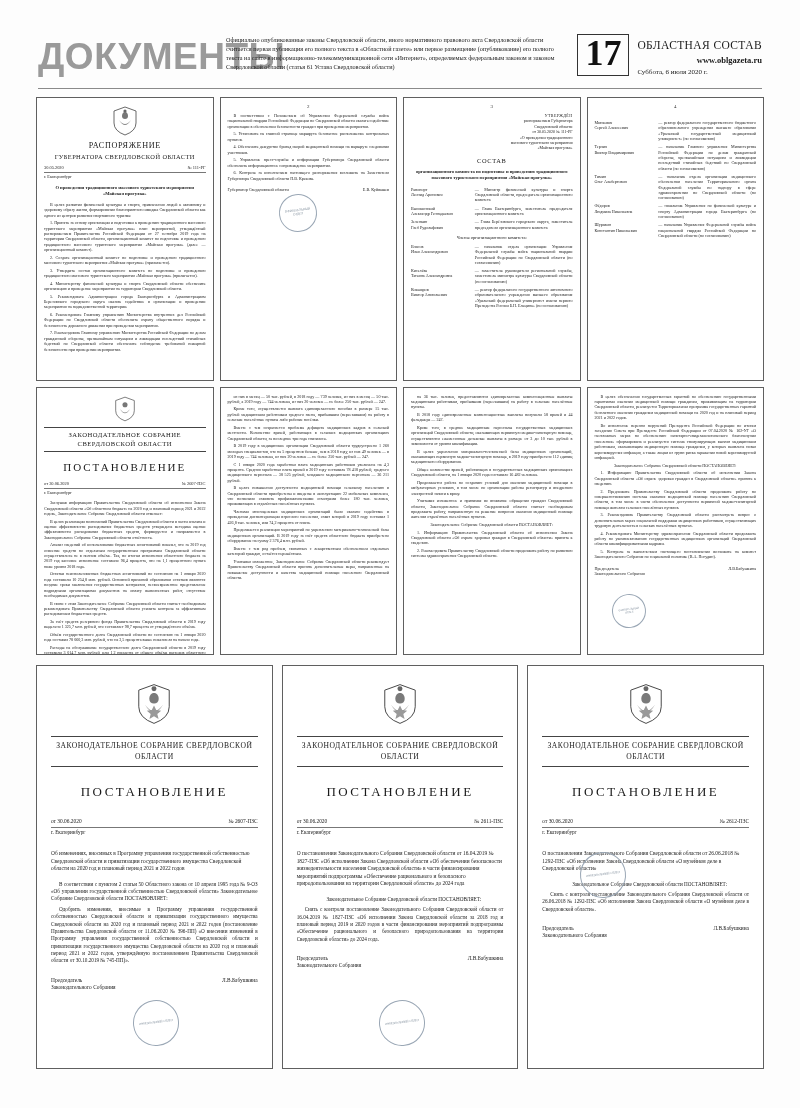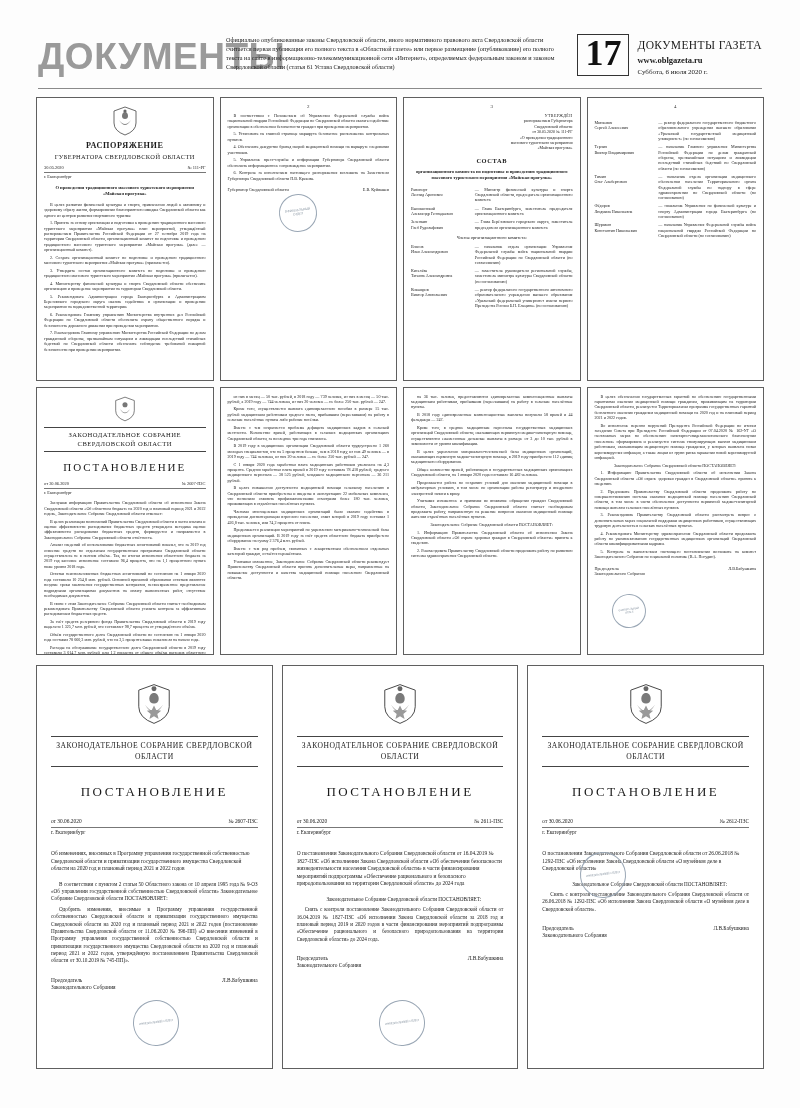--- a/index.html
+++ b/index.html
@@ -68,21 +68,21 @@
   .masthead-paper {
     font-size: 8px;
     line-height: 1.5;
     padding-top: 3px;
   }
   .masthead-paper .pname {
     font-family: "Liberation Serif", serif;
     font-size: 11.5px;
     letter-spacing: 0.4px;
   }
-  .masthead-paper .psite { font-weight: bold; font-size: 8.5px; }
+  .masthead-paper .psite { font-weight: bold; font-size: 8.5px; text-align: right; }
   .masthead-paper .pdate { font-size: 7px; }
 
   .rule {
     border: 0;
     border-top: 1px solid #8a8a8a;
     margin: 4px 38px 0 38px;
   }
 
   
   .grid {
@@ -117,21 +117,21 @@
     width: 100%;
     text-align: center;
     margin: 2px 0 4px 0;
   }
   .crest svg { display: inline-block; }
 
   .doc-h1 {
     text-align: center;
     font-size: 8.2px;
     letter-spacing: 0.6px;
-    font-weight: bold;
+    font-weight: normal;
     margin: 2px 0 1px 0;
   }
   .doc-h2 {
     text-align: center;
     font-size: 6.4px;
     letter-spacing: 0.4px;
     margin: 0 0 4px 0;
   }
   .doc-h-banner {
     text-align: center;
@@ -249,21 +249,21 @@
 <body>
 
 <div class="page">
 
   <div class="masthead">
     <div class="masthead-title">ДОКУМЕНТЫ</div>
     <div class="masthead-desc">Официально опубликованные законы Свердловской области, иного нормативного правового акта Свердловской области считается первая публикация его полного текста в «Областной газете» или первое размещение (опубликование) его полного текста на сайте в информационно-телекоммуникационной сети «Интернет», определяемых федеральным законом и законом Свердловской области (статья 61 Устава Свердловской области)</div>
     <div class="masthead-right">
       <div class="issue-number">17</div>
       <div class="masthead-paper">
-        <div class="pname">ДОКУМЕНТЫ ГАЗЕТА</div>
+        <div class="pname">ОБЛАСТНАЯ СОСТАВ</div>
         <div class="psite">www.oblgazeta.ru</div>
         <div class="pdate">Суббота, 6 июля 2020 г.</div>
       </div>
     </div>
   </div>
   <hr class="rule">
 
   <div class="grid">
 
     <div class="docbox row1">

